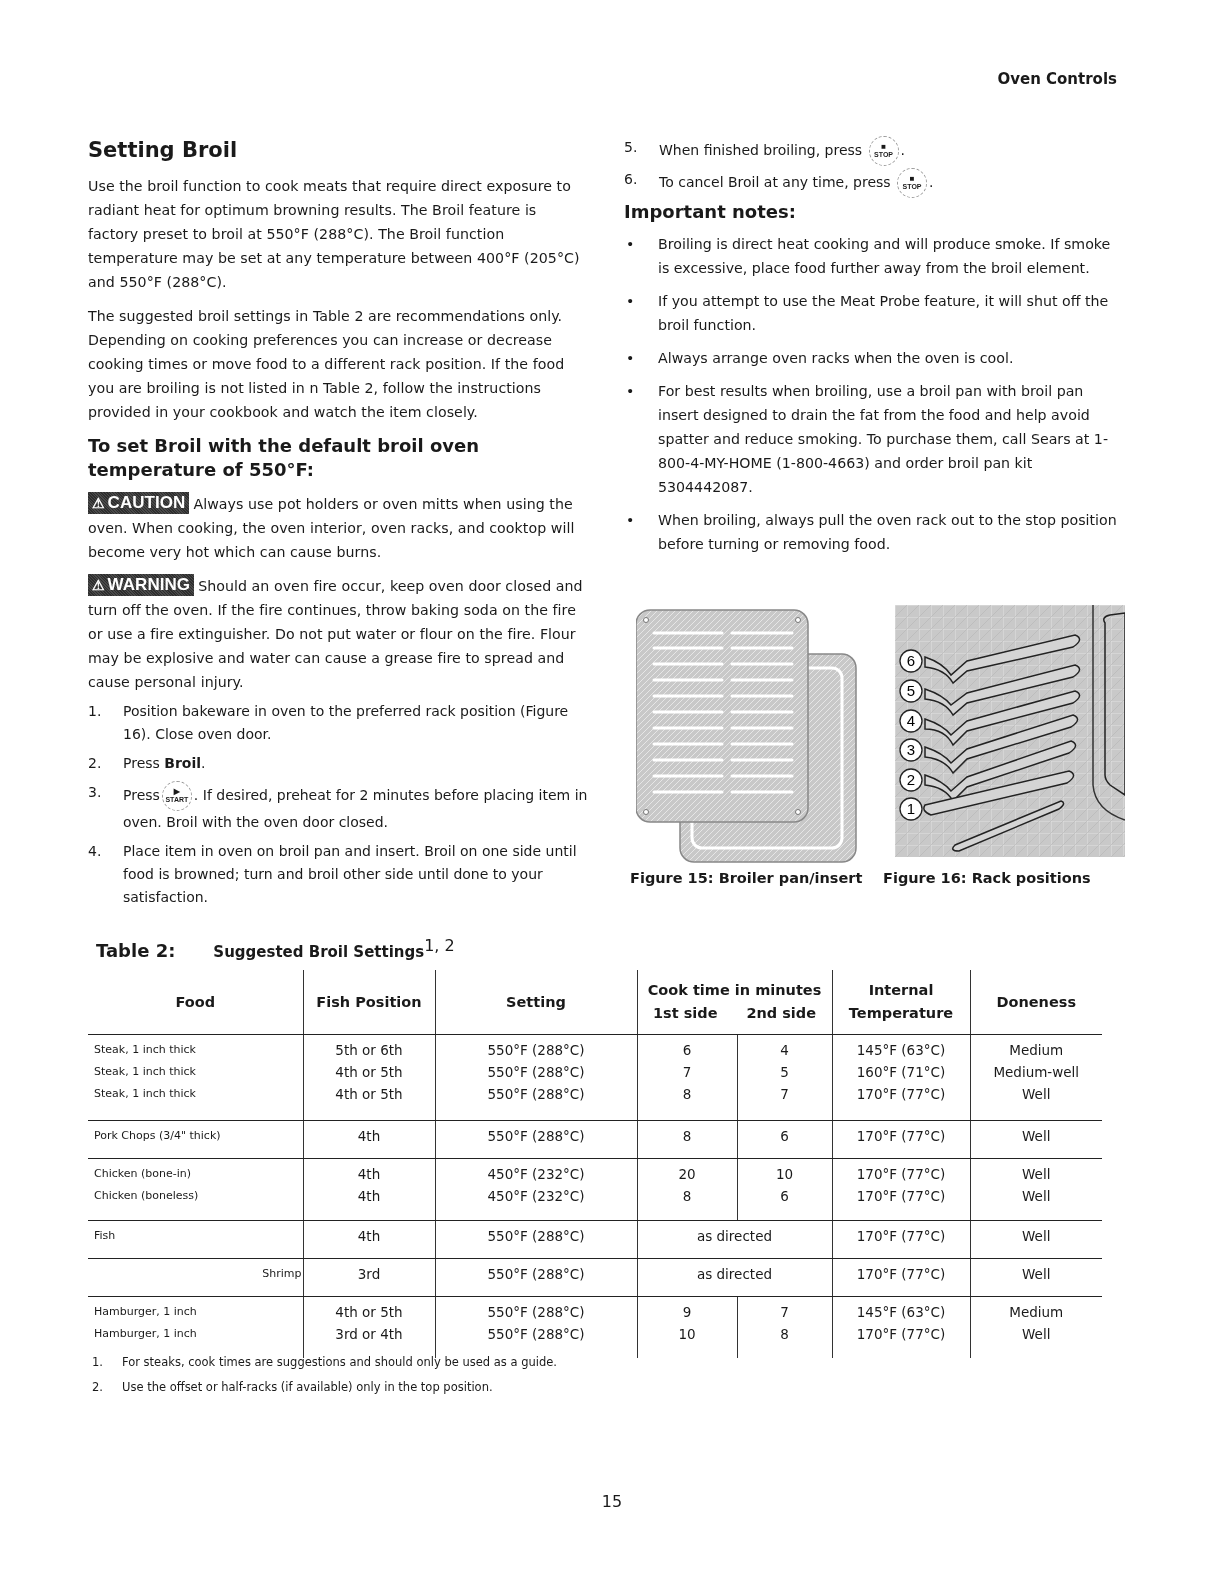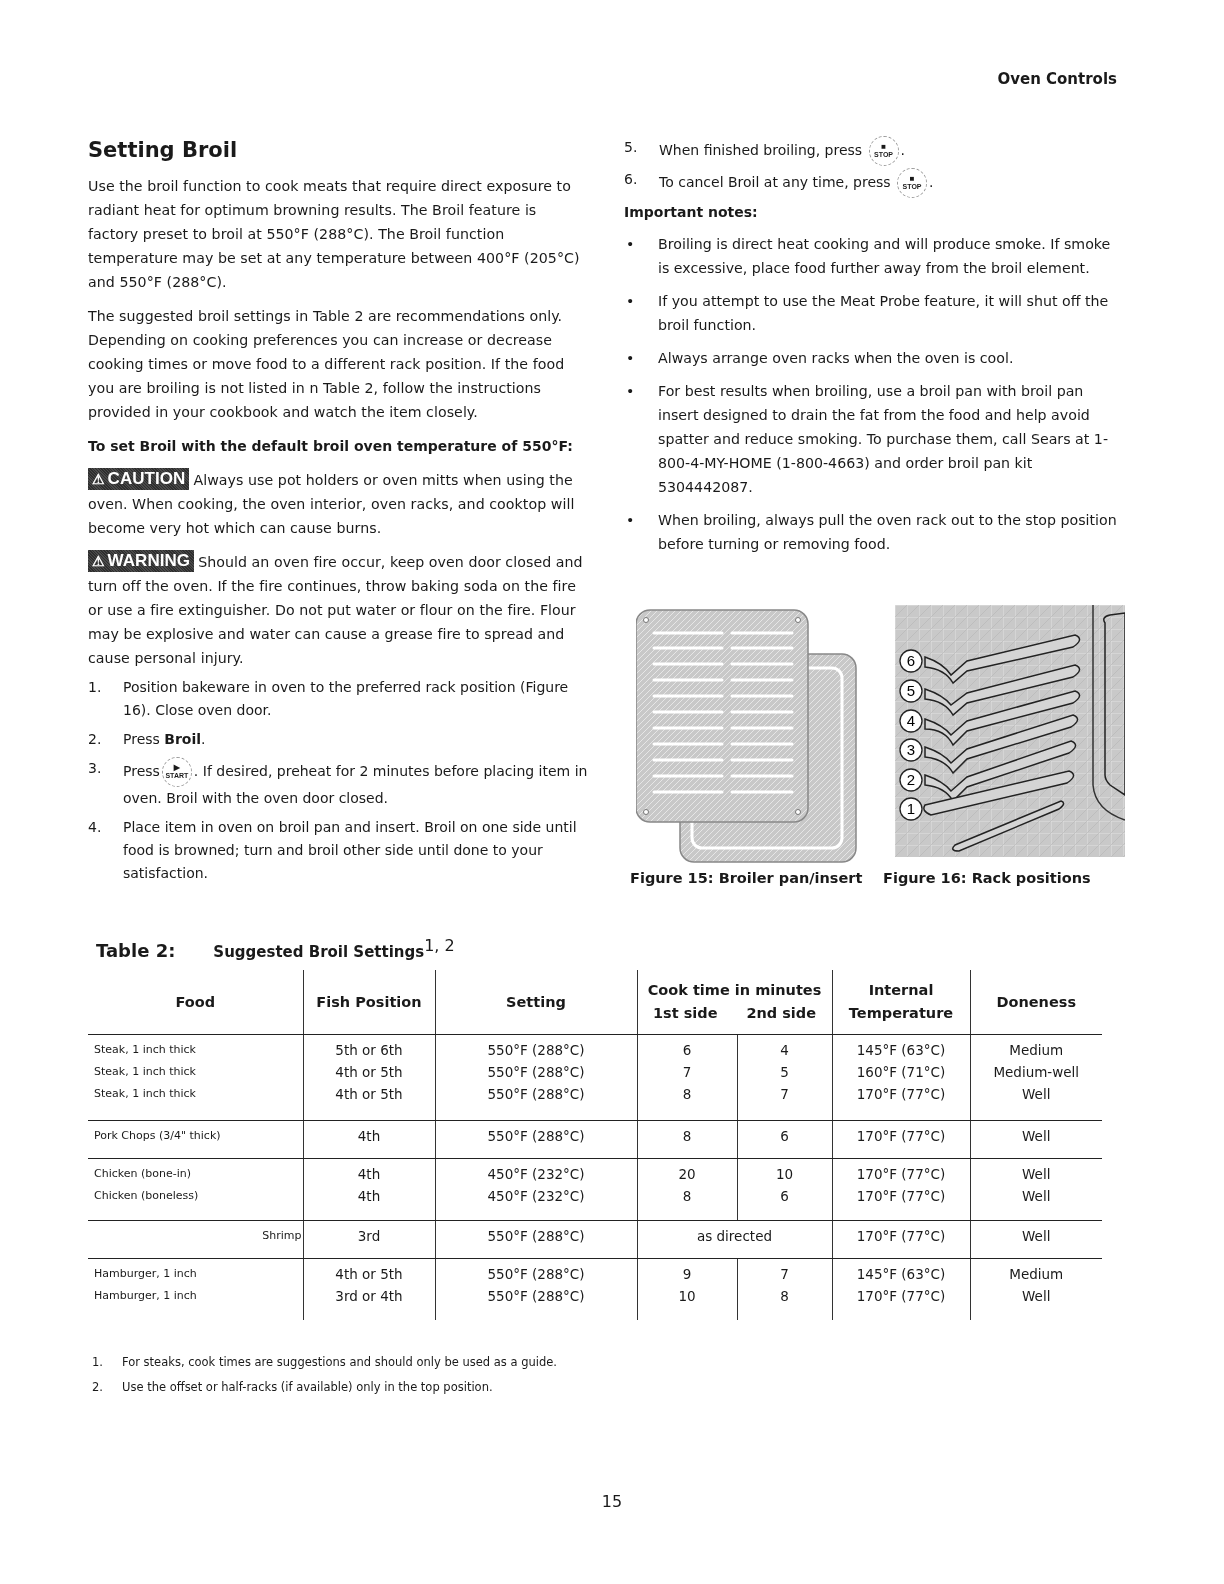--- a/index.html
+++ b/index.html
@@ -3,21 +3,21 @@
 <meta charset="utf-8">
 <style>
   html, body { margin:0; padding:0; background:#ffffff; }
   body { width:1224px; height:1584px; position:relative; font-family:"DejaVu Sans", sans-serif; color:#1a1a1a; overflow:hidden; }
   .abs { position:absolute; }
   .hdr { right:107px; top:70px; font-size:15px; font-weight:bold; }
   .col-left { left:88px; top:138px; width:500px; }
   .col-right { left:624px; top:138px; width:500px; }
   h1.sec-title { margin:0 0 12px 0; font-size:21px; font-weight:bold; }
   p.body { margin:0 0 10px 0; font-size:14.2px; line-height:24px; letter-spacing:0.05px; }
-  p.sub { margin:0 0 10px 0; font-size:14px; line-height:24px; font-weight:bold; }
+  p.sub { margin:0 0 10px 0; font-size:18px; line-height:24px; font-weight:bold; }
   .badge { display:inline-block; background:#3a3a3a; color:#fff; font-family:"Liberation Sans", sans-serif; font-weight:bold; font-size:17px; padding:0 4px; line-height:21px; margin-right:4px; vertical-align:1px; background-image:repeating-linear-gradient(45deg,#2e2e2e 0 1px,#4a4a4a 1px 2px); }
   .badge .tri { font-size:14px; margin-right:3px; }
   ol.steps { list-style:none; margin:0; padding:0; }
   ol.steps li { position:relative; padding-left:35px; font-size:14px; line-height:23px; margin-bottom:6px; }
   ol.steps li .num { position:absolute; left:0; top:0; }
   .btn-icon { display:inline-flex; flex-direction:column; align-items:center; justify-content:center; width:28px; height:28px; border:1px dashed #999; border-radius:50%; vertical-align:middle; font-family:"Liberation Sans", sans-serif; font-size:7px; font-weight:bold; line-height:8px; margin:0 2px; }
   .btn-icon .g { font-size:8px; line-height:8px; }
   ul.notes { list-style:none; margin:0; padding:0; }
   ul.notes li { position:relative; padding-left:34px; font-size:14.2px; line-height:24px; margin-bottom:9px; }
   ul.notes li:before { content:"•"; position:absolute; left:2px; top:0; }
@@ -274,20 +274,28 @@
       <td class="vb small">
           <div>170°F (77°C)</div>
           <div>170°F (77°C)</div>
         </td>
       <td class="small">
           <div>Well</div>
           <div>Well</div>
         </td>
     </tr>
 
+    <tr class="grp">
+      <td class="food vb" style="height:32px;">Fish</td>
+      <td class="vb small">4th</td>
+      <td class="vb small">550°F (288°C)</td>
+      <td class="vb small" colspan="2">as directed</td>
+      <td class="vb small">170°F (77°C)</td>
+      <td class="small">Well</td>
+    </tr>
 
     <tr class="grp">
       <td class="food vb" style="height:32px;text-align:right;">Shrimp</td>
       <td class="vb small">3rd</td>
       <td class="vb small">550°F (288°C)</td>
       <td class="vb small" colspan="2">as directed</td>
       <td class="vb small">170°F (77°C)</td>
       <td class="small">Well</td>
     </tr>
 

